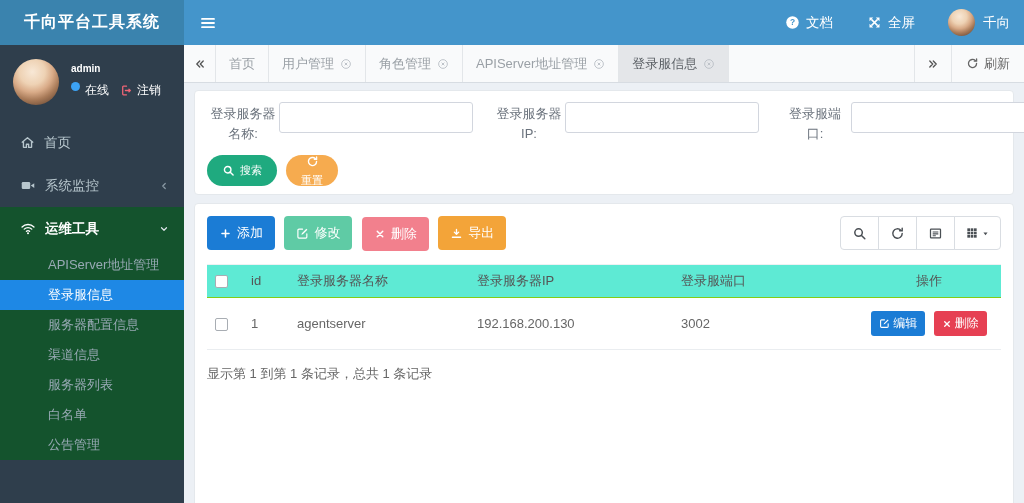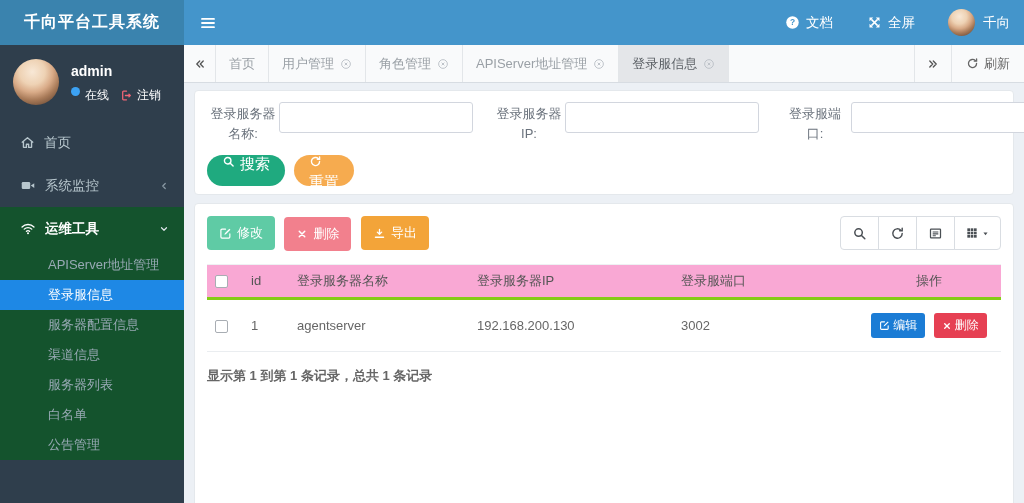--- a/index.html
+++ b/index.html
@@ -17,21 +17,21 @@
   .nav-item { display:flex; align-items:center; gap:6px; padding:0 17px; height:45px; font-size:13.5px; cursor:pointer; }
   .nav-user { display:flex; align-items:center; gap:8px; padding:0 14px 0 16px; height:45px; cursor:pointer; font-size:13.5px; }
   .avatar { border-radius:50%;
             background: radial-gradient(circle at 42% 28%, #f8e8d6 0%, #eed2b4 30%, #d9ab88 48%, #a87a58 66%, #7b573f 82%, #5d4231 100%); }
   .avatar.small { width:27px; height:27px; }
 
   
   .sidebar { position:absolute; top:45px; left:0; width:184px; bottom:0; background:#2f3e4c; color:#b8c7ce; }
   .user-panel { display:flex; gap:12px; padding:14px 12px 16px 13px; }
   .user-panel .avatar { width:46px; height:46px; flex:none; }
-  .u-name { color:#fff; font-weight:700; font-size:14px; margin:4px 0 8px; }
+  .u-name { color:#fff; font-weight:700; font-size:10px; margin:4px 0 8px; }
   .u-row { display:flex; align-items:flex-start; font-size:12px; color:#fff; }
   .dot { width:9px; height:9px; border-radius:50%; background:#3ca2f4; margin-right:5px; }
   .logout { display:flex; align-items:center; gap:4px; margin-left:11px; color:#fff; cursor:pointer; }
   .side-menu { font-size:13.5px; }
   .m-item { display:flex; align-items:center; gap:9px; height:43px; padding:0 14px 0 20px; cursor:pointer; }
   .m-item .chev { margin-left:auto; color:#8b9ba6; }
   .treeview { background:#14532d; }
   .treeview .m-item { color:#fff; font-weight:600; }
   .treeview .m-item .chev { color:#dfe6ea; }
   .sub-item { height:30px; display:flex; align-items:center; padding-left:48px; font-size:13px; color:#98a9b4; cursor:pointer; }
@@ -51,45 +51,45 @@
   
   .content { position:absolute; top:83px; left:184px; right:0; bottom:0; background:#ecf0f5; padding:7px 10px; overflow:hidden; }
   .panel { background:#fff; border:1px solid #e4e8ec; border-radius:4px; }
   .panel-search { height:105px; padding:11px 12px 0; margin-bottom:8px; }
   .fields { display:flex; }
   .fgroup { display:flex; flex:1; align-items:flex-start; padding-right:20px; }
   .flabel { width:72px; flex:none; text-align:center; color:#6a727c; font-size:13px; line-height:1.5; padding-top:2px; }
   .flabel span { display:block; }
   .finput { flex:1; min-width:0; height:31px; border:1px solid #d2d6de; border-radius:3px; padding:0 8px; font-size:13px; color:#333; outline:none; }
   .form-btns { margin-top:12px; display:flex; gap:9px; }
-  .pill { display:inline-flex; gap:5px; border:none; border-radius:20px; color:#fff; font-size:15px; padding:0 15px; height:31px; cursor:pointer; font-family:Liberation Mono, monospace; }
+  .pill { display:inline-flex; align-items:center; gap:5px; border:none; border-radius:20px; color:#fff; font-size:11px; padding:0 15px; height:31px; cursor:pointer; font-family:Liberation Mono, monospace; }
   .pill.search { background:#1faa7f; }
   .pill.reset { background:#f6ab4f;flex-direction:column; }
 
   .panel-table { padding:12px; height:420px; }
   .tbar { display:flex; align-items:flex-start; justify-content:space-between; }
   .btn { display:inline-flex; align-items:center; gap:5px; height:34px; padding:0 12px; border:none; border-radius:4px;
          color:#fff; font-size:13px; margin-right:5px; cursor:pointer; font-family:inherit; }
   .btn.add { background:#1b7cd5; } .btn.mod { background:#5fcba5; } .btn.del { background:#f2808d; } .btn.exp { background:#f3a439; }
   .igroup { display:flex; }
   .ibtn { width:39px; height:34px; background:#fff; border:1px solid #d9dde2; display:flex; align-items:center; justify-content:center;
           color:#4a4f54; margin-left:-1px; cursor:pointer; }
   .ibtn:first-child { border-radius:4px 0 0 4px; margin-left:0; }
   .ibtn.cols { border-radius:0 4px 4px 0; width:47px; gap:2px; }
 
   table { width:100%; border-collapse:collapse; margin-top:13px; font-size:13px; }
-  thead th { background:#f9a8d4; color:#555; font-weight:500; text-align:left; padding:7px 8px;
-             border-top:1px solid #eef1f3; border-bottom:3px solid #84cc16; }
+  thead th { background:#5eead4; color:#555; font-weight:500; text-align:left; padding:7px 8px;
+             border-top:1px solid #eef1f3; border-bottom:1px solid #84cc16; }
   tbody td { padding:13px 8px; color:#666; border-bottom:1px solid #eaedf0; }
   .center { text-align:center; }
   .cb { width:13px; height:13px; border:1px solid #a8adb3; border-radius:2px; background:#fff; display:inline-block; vertical-align:middle; cursor:pointer; }
   .abtn { display:inline-flex; align-items:center; gap:3px; height:25px; padding:0 8px; border:none; border-radius:3px;
           color:#fff; font-size:12px; cursor:pointer; font-family:inherit; }
   .abtn.edit { background:#1b7cd5; } .abtn.rdel { background:#e64053; margin-left:5px; }
-  .summary { margin-top:15px; color:#666; font-size:13px;font-weight:bold; }
+  .summary { margin-top:15px; color:#666; font-size:13px; }
 </style>
 </head>
 <body>
 
 <div class="logo">千向平台工具系统</div>
 <div class="navbar">
   <div class="hamburger">
     <span>
       <svg width="18" height="18" viewBox="0 0 24 24">
           <path d="M4 6.5h16M4 12h16M4 17.5h16" stroke="#fff" stroke-width="2.4" stroke-linecap="round"></path>
@@ -321,20 +321,28 @@
             </svg>
         </span>
         <span>重置</span>
       </button>
     </div>
   </div>
 
   <div class="panel panel-table">
     <div class="tbar">
       <div>
+        <button class="btn add">
+          <span>
+            <svg width="13" height="13" viewBox="0 0 24 24" fill="none" stroke="#fff" stroke-width="2.8" stroke-linecap="round">
+                <path d="M12 5.5v13M5.5 12h13"></path>
+              </svg>
+          </span>
+          <span>添加</span>
+        </button>
         <button class="btn mod">
           <span>
             <svg width="13" height="13" viewBox="0 0 24 24">
                 <path d="M20 12.5v6a2 2 0 0 1-2 2H5.5a2 2 0 0 1-2-2V6a2 2 0 0 1 2-2H12" fill="none" stroke="#fff" stroke-width="2.2" stroke-linecap="round"></path>
                 <path d="M19.2 3.2l1.8 1.8-8.3 8.3-2.7.9.9-2.7z" fill="#fff"></path>
               </svg>
           </span>
           <span>修改</span>
         </button>
         <button class="btn del">

